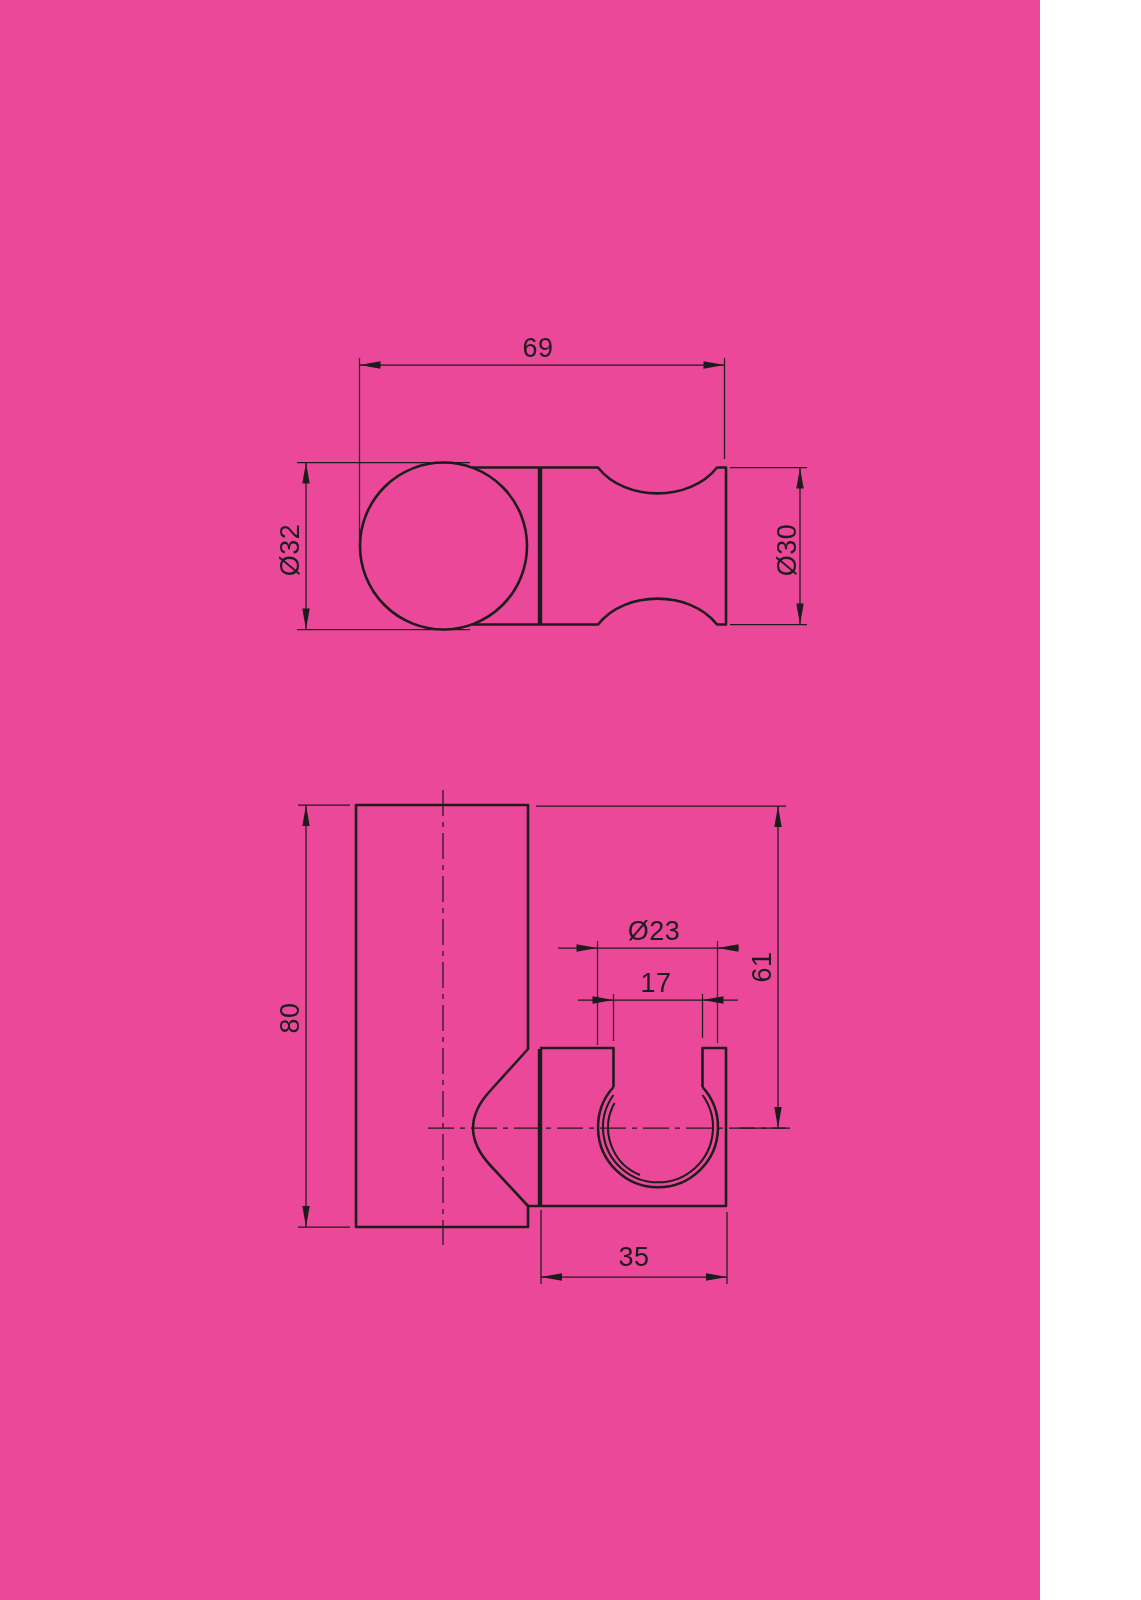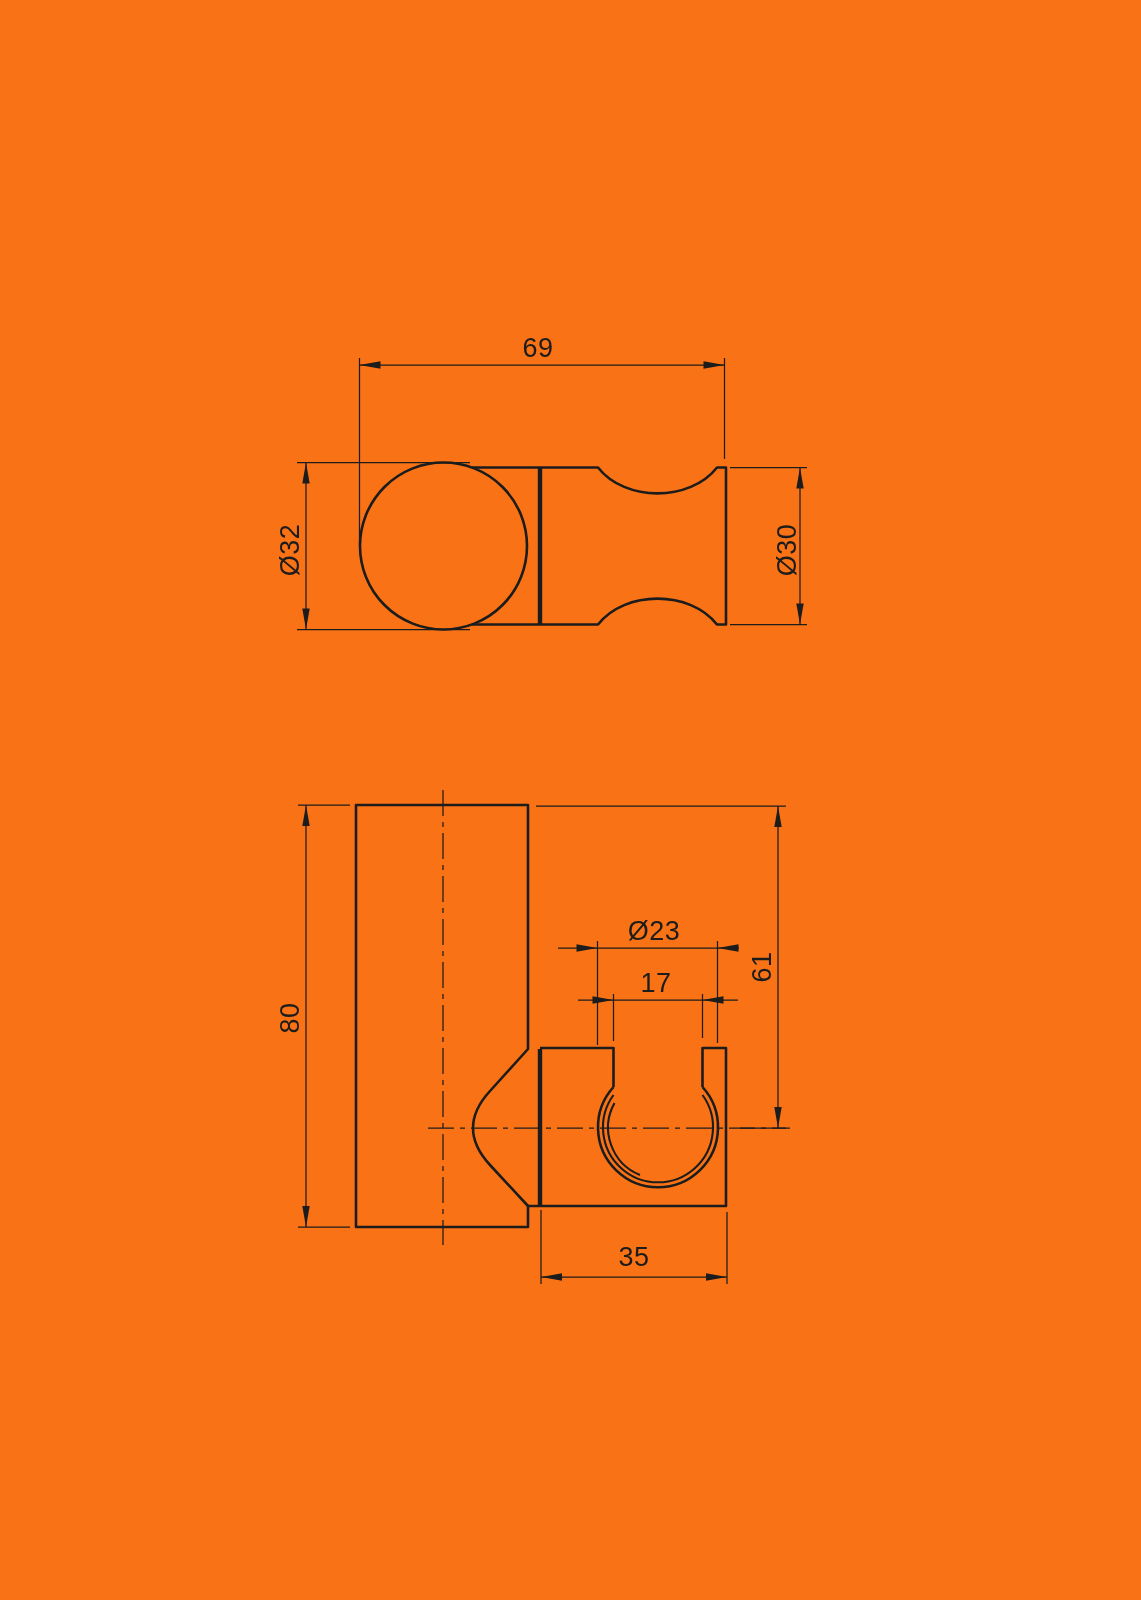--- a/index.html
+++ b/index.html
@@ -6,23 +6,23 @@
     margin: 0;
     padding: 0;
     background: #ffffff;
     width: 1141px;
     height: 1600px;
     overflow: hidden;
     font-family: "Liberation Sans", sans-serif;
   }
   .sheet {
     position: relative;
-    width: 1141px;
+    width: 1040px;
     height: 1600px;
-    background: #f97316;
+    background: #ec4899;
   }
   svg { display: block; }
   .outline  { fill: none; stroke: #1c1c1c; stroke-width: 2.6; stroke-linejoin: round; stroke-linecap: butt; }
   .thickline{ fill: none; stroke: #1c1c1c; stroke-width: 4.4; }
   .innerarc { fill: none; stroke: #1c1c1c; stroke-width: 2.1; }
   .thin     { fill: none; stroke: #1c1c1c; stroke-width: 1.25; }
   .center   { fill: none; stroke: #1c1c1c; stroke-width: 1.25; stroke-dasharray: 26 6 5 6; }
   .arrow    { fill: #1c1c1c; stroke: none; }
   .dimtext  {
     fill: #1c1c1c;

